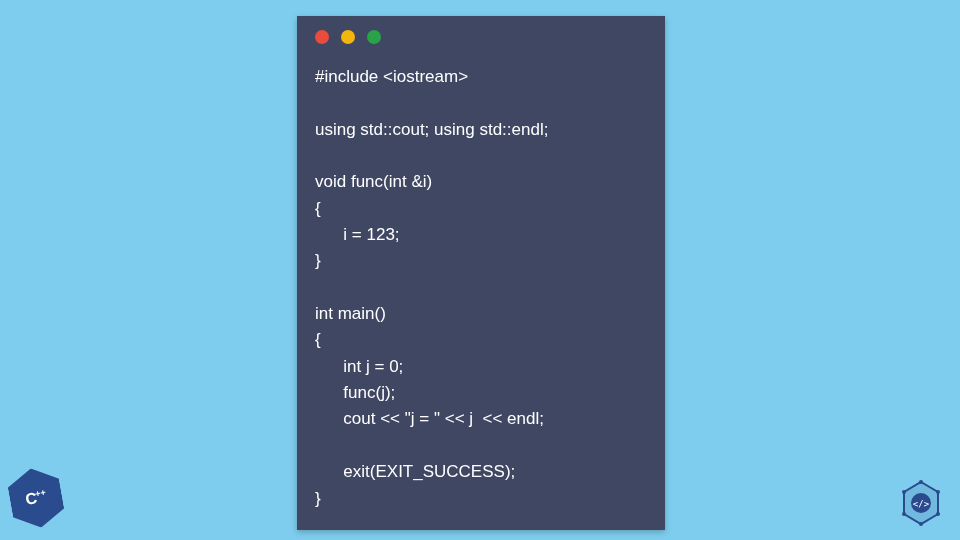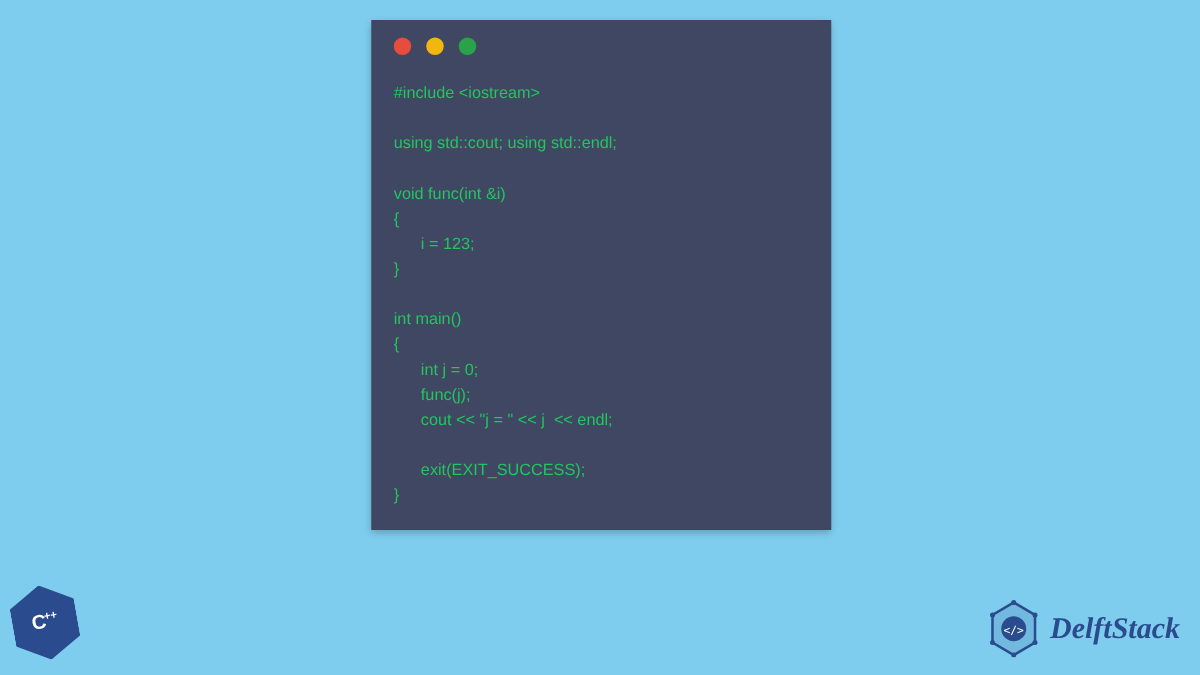--- a/index.html
+++ b/index.html
@@ -27,22 +27,22 @@
   }
   .dot {
     width: 14px;
     height: 14px;
     border-radius: 50%;
   }
   .dot-red { background: #e74c3c; }
   .dot-yellow { background: #f1b70e; }
   .dot-green { background: #2aa24a; }
   .code {
-    color: #22c55e;
-    font-size: 13px;
+    color: #ffffff;
+    font-size: 17px;
     line-height: 1.55;
     white-space: pre;
     font-family: Arial, Helvetica, sans-serif;
   }
   .cpp-badge {
     position: absolute;
     left: 10px;
     bottom: 8px;
     width: 60px;
     height: 64px;
@@ -137,14 +137,13 @@
       <g fill="#2a4b8d">
         <circle cx="23" cy="2" r="2"></circle>
           <circle cx="40" cy="12" r="2"></circle>
           <circle cx="40" cy="34" r="2"></circle>
         <circle cx="23" cy="44" r="2"></circle>
           <circle cx="6" cy="34" r="2"></circle>
           <circle cx="6" cy="12" r="2"></circle>
       </g>
     </svg>
   </div>
-  <div class="brand-text">DelftStack</div>
 </div>
 
 </body></html>

